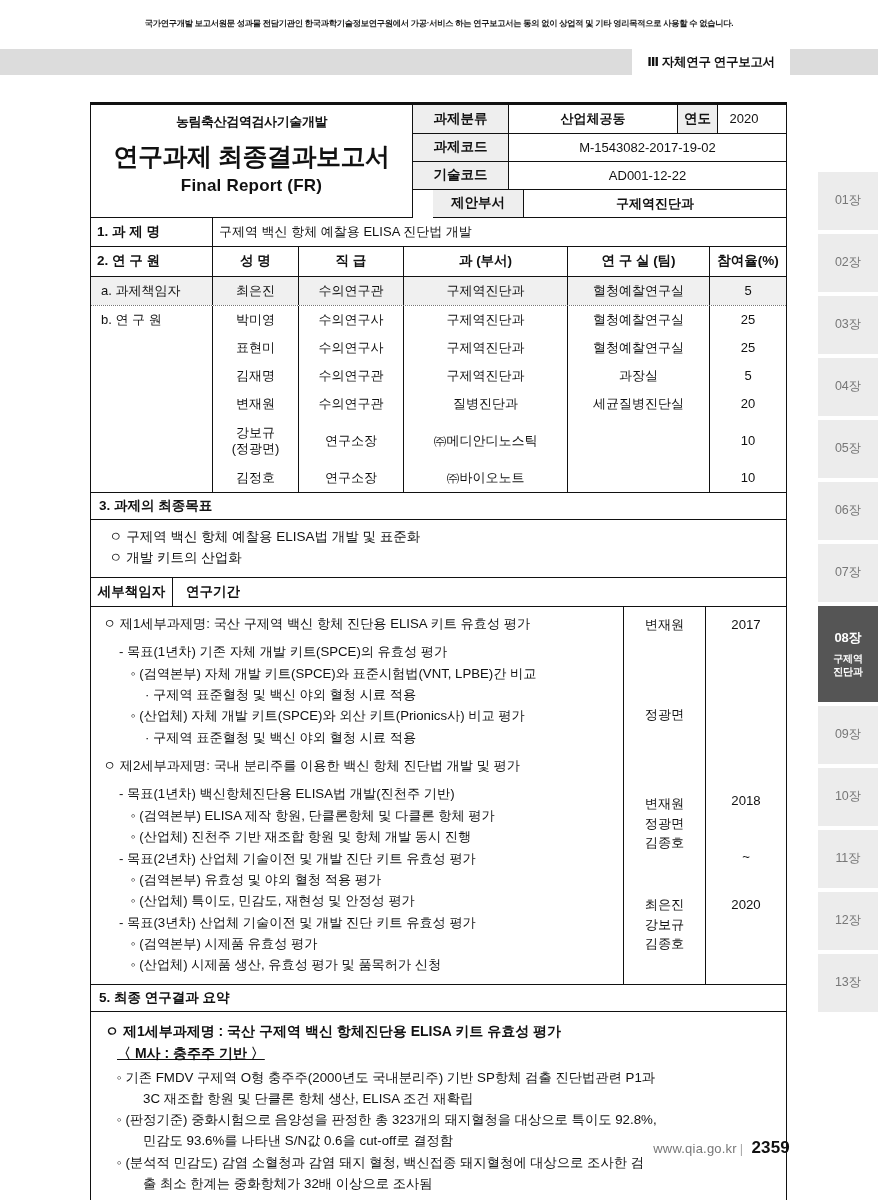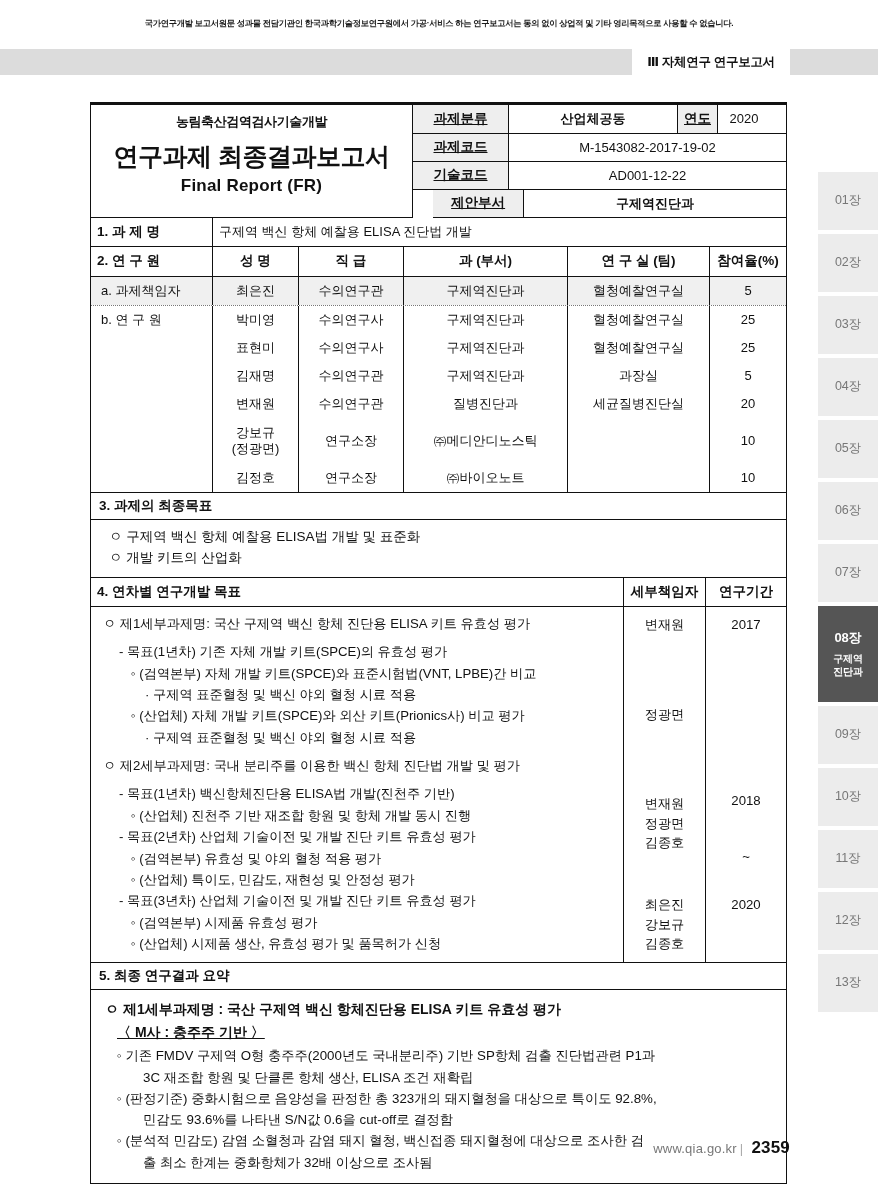--- a/index.html
+++ b/index.html
@@ -156,21 +156,20 @@
     line-height: 1.4;
   }
   .title-right { width: 373px; }
   .title-right .row { border-bottom: 1.2px solid #111; }
   .title-right .row:last-child { border-bottom: 1.2px solid #111; margin-left: 20px; }
   .lbl {
     background: #eeeeee;
     font-weight: 700;
     font-size: 13.5px;
     justify-content: center;
-    text-decoration: underline;
   }
 
   
   .sec-label {
     font-weight: 700;
     font-size: 13.5px;
   }
 
   
   .res-head .cell {
@@ -434,37 +433,37 @@
       </div>
     </div>
 
   <div class="band">3. 과제의 최종목표</div>
   <div class="body-block" id="goals-final">
       <div class="li">ㅇ 구제역 백신 항체 예찰용 ELISA법 개발 및 표준화</div>
       <div class="li">ㅇ 개발 키트의 산업화</div>
     </div>
 
   <div class="row b-b goal-head">
-    <div class="cell b-r sec-label" style="width:533px;height:28px;justify-content:flex-start">4. 연차별 연구개발 목표</div>
     <div class="cell b-r" style="width:82px;height:28px">세부책임자</div>
     <div class="cell" style="width:80px;height:28px">연구기간</div>
   </div>
   <div class="goal-body">
     <div class="goal-text" id="goal-lines">
         <div class="lvl0">ㅇ 제1세부과제명: 국산 구제역 백신 항체 진단용 ELISA 키트 유효성 평가</div>
         <div class="gap"></div>
         <div class="lvl1">- 목표(1년차) 기존 자체 개발 키트(SPCE)의 유효성 평가</div>
         <div class="lvl2">◦ (검역본부) 자체 개발 키트(SPCE)와 표준시험법(VNT, LPBE)간 비교</div>
         <div class="lvl3">· 구제역 표준혈청 및 백신 야외 혈청 시료 적용</div>
         <div class="lvl2">◦ (산업체) 자체 개발 키트(SPCE)와 외산 키트(Prionics사) 비교 평가</div>
         <div class="lvl3">· 구제역 표준혈청 및 백신 야외 혈청 시료 적용</div>
         <div class="gap"></div>
         <div class="lvl0">ㅇ 제2세부과제명: 국내 분리주를 이용한 백신 항체 진단법 개발 및 평가</div>
         <div class="gap"></div>
         <div class="lvl1">- 목표(1년차) 백신항체진단용 ELISA법 개발(진천주 기반)</div>
+        <div class="lvl2">◦ (검역본부) ELISA 제작 항원, 단클론항체 및 다클론 항체 평가</div>
         <div class="lvl2">◦ (산업체) 진천주 기반 재조합 항원 및 항체 개발 동시 진행</div>
         <div class="lvl1">- 목표(2년차) 산업체 기술이전 및 개발 진단 키트 유효성 평가</div>
         <div class="lvl2">◦ (검역본부) 유효성 및 야외 혈청 적용 평가</div>
         <div class="lvl2">◦ (산업체) 특이도, 민감도, 재현성 및 안정성 평가</div>
         <div class="lvl1">- 목표(3년차) 산업체 기술이전 및 개발 진단 키트 유효성 평가</div>
         <div class="lvl2">◦ (검역본부) 시제품 유효성 평가</div>
         <div class="lvl2">◦ (산업체) 시제품 생산, 유효성 평가 및 품목허가 신청</div>
       </div>
     <div class="goal-owner" id="goal-owners">
         <div class="pin" style="top: 8px;">

